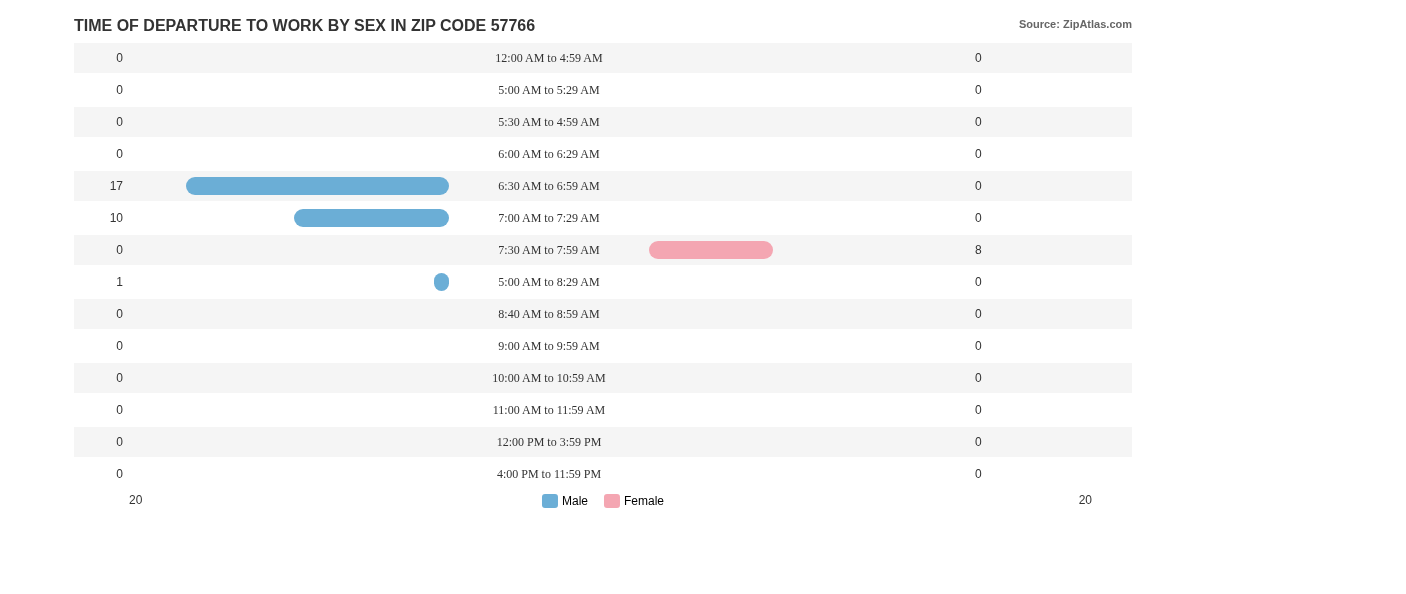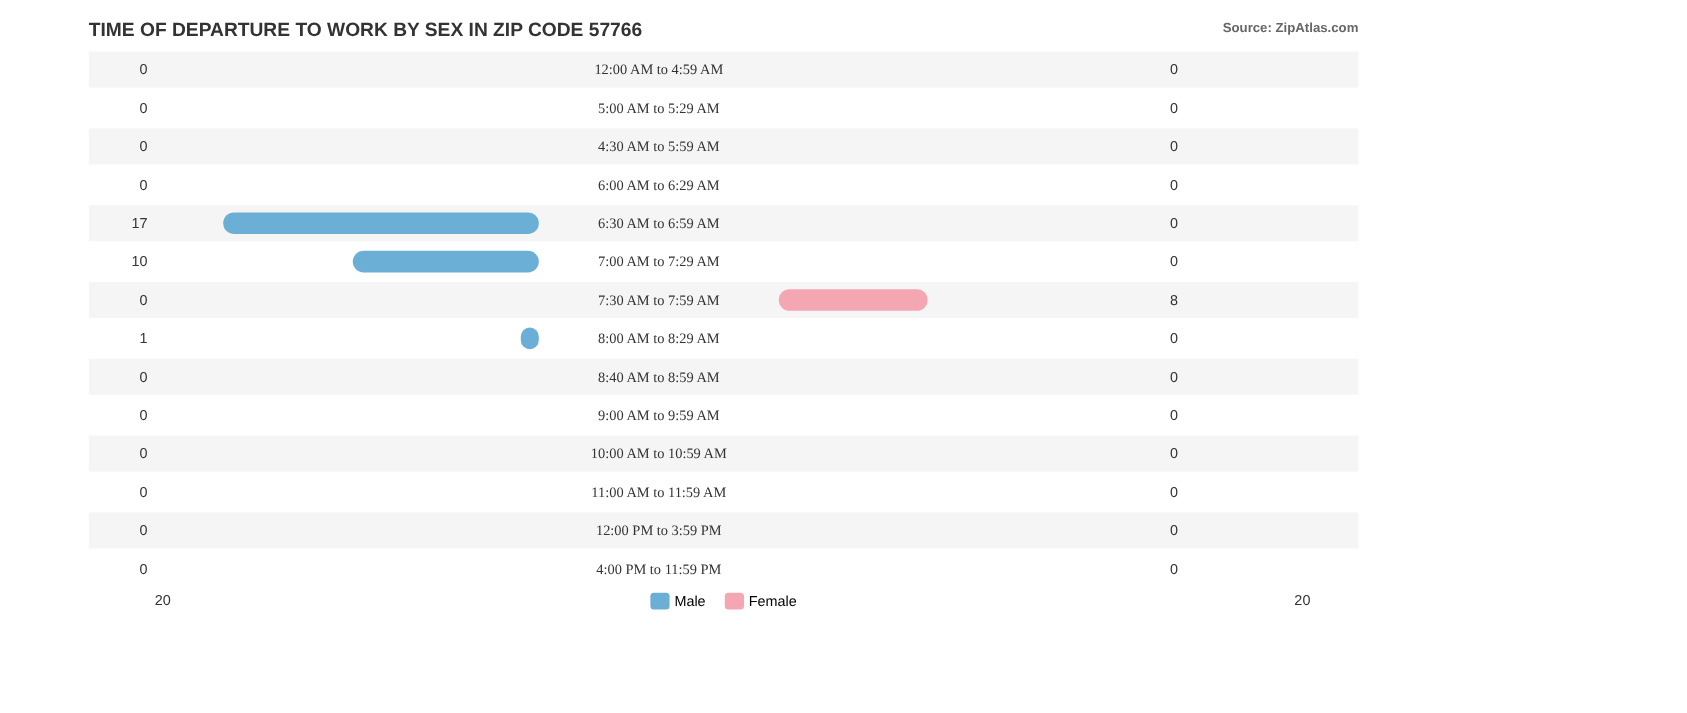--- a/index.html
+++ b/index.html
@@ -181,21 +181,21 @@
           <div class="right-bar-container">
             <div class="right-bar" style="width: 0px;"></div>
           </div>
           <div class="right-value">0</div>
         </div>
         <div class="bar-row">
           <div class="left-value">0</div>
           <div class="left-bar-container">
             <div class="left-bar" style="width: 0px;"></div>
           </div>
-          <div class="label-center">4:30 AM to 5:59 AM</div>
+          <div class="label-center">5:30 AM to 4:59 AM</div>
           <div class="right-bar-container">
             <div class="right-bar" style="width: 0px;"></div>
           </div>
           <div class="right-value">0</div>
         </div>
         <div class="bar-row">
           <div class="left-value">0</div>
           <div class="left-bar-container">
             <div class="left-bar" style="width: 0px;"></div>
           </div>
@@ -236,21 +236,21 @@
           <div class="right-bar-container">
             <div class="right-bar" style="width: 124px;"></div>
           </div>
           <div class="right-value">8</div>
         </div>
         <div class="bar-row">
           <div class="left-value">1</div>
           <div class="left-bar-container">
             <div class="left-bar" style="width: 15.5px;"></div>
           </div>
-          <div class="label-center">8:00 AM to 8:29 AM</div>
+          <div class="label-center">5:00 AM to 8:29 AM</div>
           <div class="right-bar-container">
             <div class="right-bar" style="width: 0px;"></div>
           </div>
           <div class="right-value">0</div>
         </div>
         <div class="bar-row">
           <div class="left-value">0</div>
           <div class="left-bar-container">
             <div class="left-bar" style="width: 0px;"></div>
           </div>

